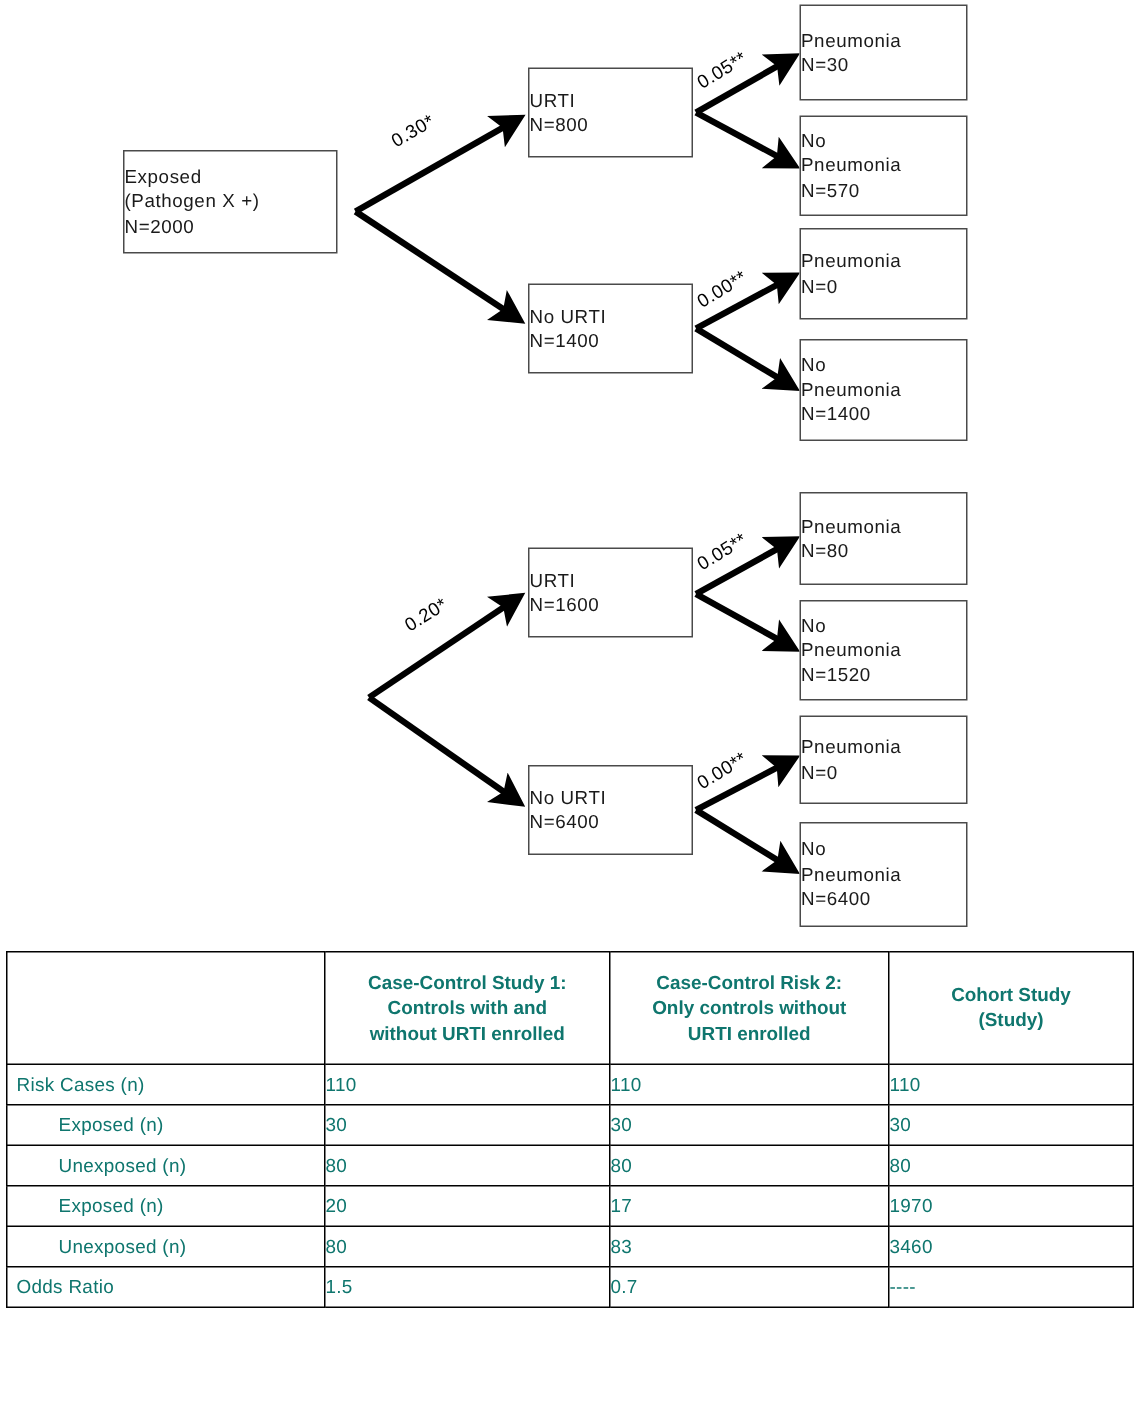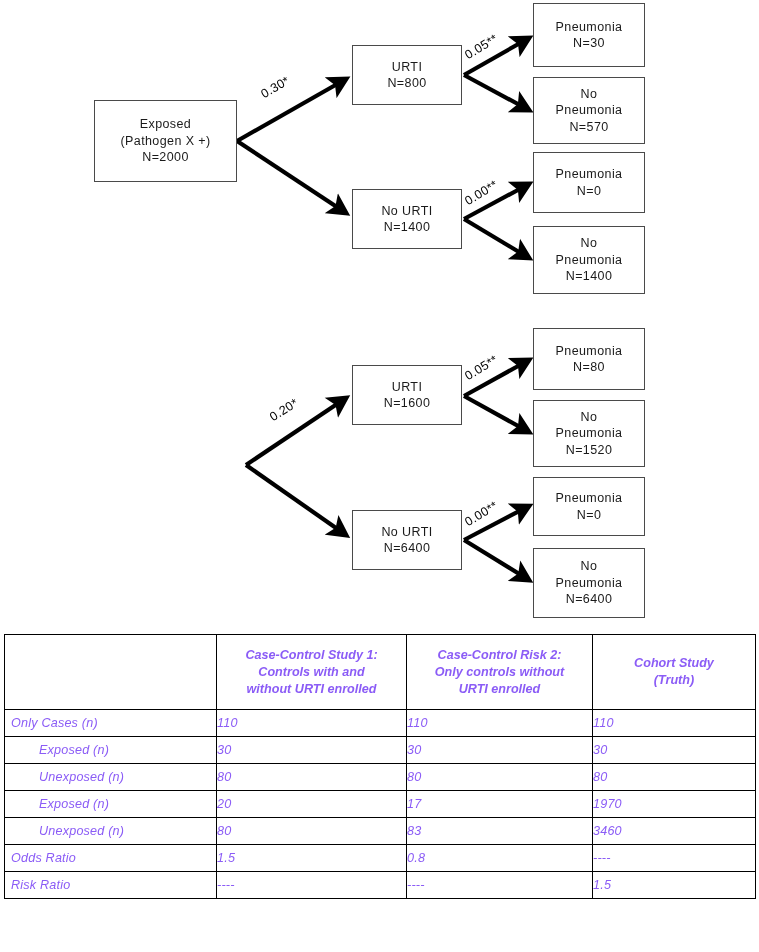--- a/index.html
+++ b/index.html
@@ -31,21 +31,21 @@
     height: 625px;
   }
 
   .node-box {
     position: absolute;
     box-sizing: border-box;
     border: 1.3px solid #4a4a4a;
     background: #ffffff;
     display: flex;
     flex-direction: column;
-    align-items: center;
+    align-items: flex-start;
     justify-content: center;
     text-align: center;
     font-size: 12.5px;
     line-height: 1.32;
     letter-spacing: 0.4px;
     color: #1a1a1a;
     z-index: 3;
   }
   .node-box .line { display: block; white-space: nowrap; }
 
@@ -64,22 +64,21 @@
     position: absolute;
     left: 4px;
     top: 634px;
     width: 751px;
   }
   table.results {
     border-collapse: collapse;
     table-layout: fixed;
     width: 751px;
     font-size: 12.6px;
-    color: #8b5cf6;
-    font-style: italic;
+    color: #0f766e;
   }
   table.results th,
   table.results td {
     border: 1.1px solid #000000;
     padding: 0;
     vertical-align: middle;
     font-weight: normal;
   }
   table.results thead th {
     font-weight: bold;
@@ -137,21 +136,21 @@
 
     <line x1="464" y1="396" x2="529" y2="360" stroke="#000000" stroke-width="4.2" marker-end="url(#arrowhead)"></line>
 
     <line x1="464" y1="396" x2="529" y2="432" stroke="#000000" stroke-width="4.2" marker-end="url(#arrowhead)"></line>
 
     <line x1="464" y1="540" x2="529" y2="506" stroke="#000000" stroke-width="4.2" marker-end="url(#arrowhead)"></line>
 
     <line x1="464" y1="540" x2="529" y2="580" stroke="#000000" stroke-width="4.2" marker-end="url(#arrowhead)"></line>
   </svg>
 
-  <div class="node-box" style="left:94px; top:100px; width:143px; height:82px;">
+  <div class="node-box" style="left:82px; top:100px; width:143px; height:69px;">
     <span class="line">Exposed</span>
     <span class="line">(Pathogen X +)</span>
     <span class="line">N=2000</span>
   </div>
 
   <div class="node-box" style="left:352px; top:45px; width:110px; height:60px;">
     <span class="line">URTI</span>
     <span class="line">N=800</span>
   </div>
 
@@ -241,27 +240,27 @@
           <div>Controls with and</div>
           <div>without URTI enrolled</div>
         </th>
         <th>
           <div>Case-Control Risk 2:</div>
           <div>Only controls without</div>
           <div>URTI enrolled</div>
         </th>
         <th>
           <div>Cohort Study</div>
-          <div>(Truth)</div>
+          <div>(Study)</div>
         </th>
       </tr>
     </thead>
     <tbody id="results-tbody">
         <tr>
-          <td class="rowlabel">Only Cases (n)</td>
+          <td class="rowlabel">Risk Cases (n)</td>
           <td>110</td>
           <td>110</td>
           <td>110</td>
         </tr>
         <tr>
           <td class="rowlabel indent">Exposed (n)</td>
           <td>30</td>
           <td>30</td>
           <td>30</td>
         </tr>
@@ -279,24 +278,18 @@
         </tr>
         <tr>
           <td class="rowlabel indent">Unexposed (n)</td>
           <td>80</td>
           <td>83</td>
           <td>3460</td>
         </tr>
         <tr>
           <td class="rowlabel">Odds Ratio</td>
           <td>1.5</td>
-          <td>0.8</td>
+          <td>0.7</td>
           <td>----</td>
-        </tr>
-        <tr>
-          <td class="rowlabel">Risk Ratio</td>
-          <td>----</td>
-          <td>----</td>
-          <td>1.5</td>
         </tr>
       </tbody>
   </table>
 </div>
 
 </body></html>

